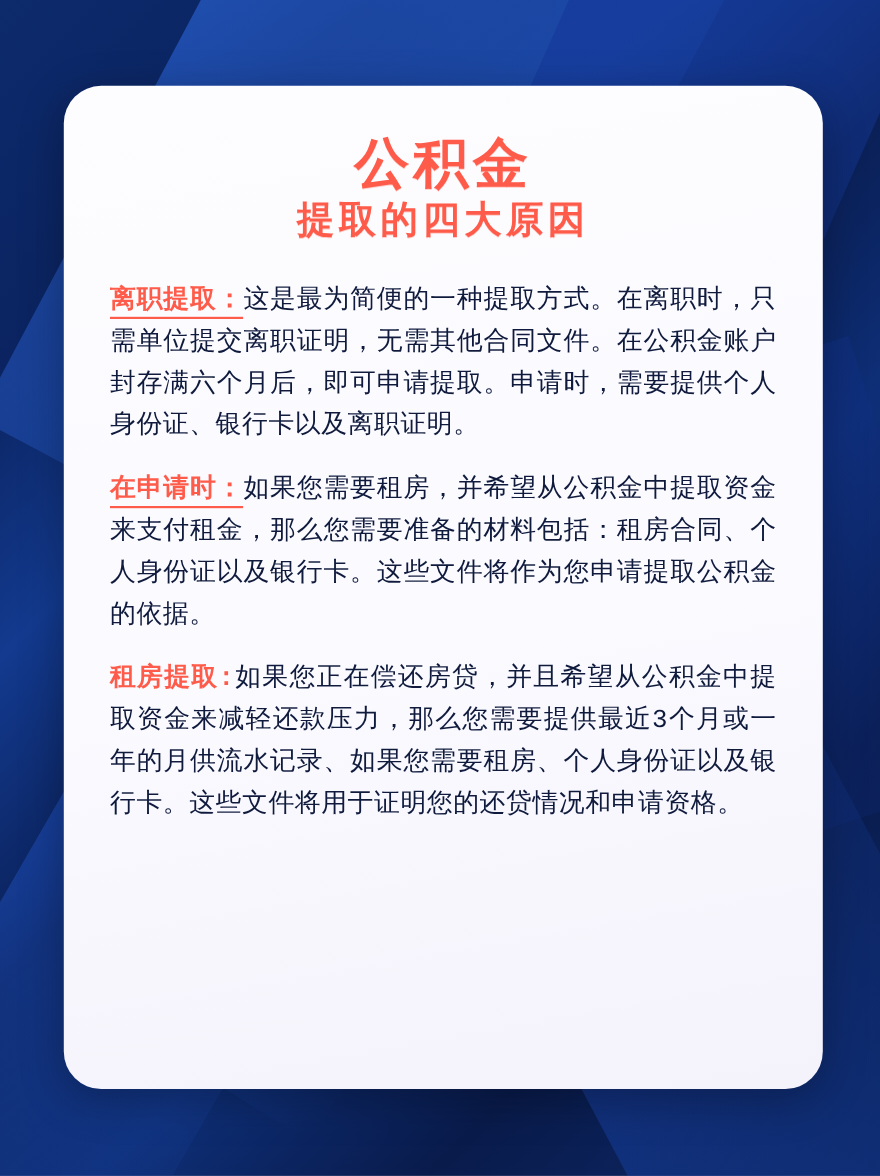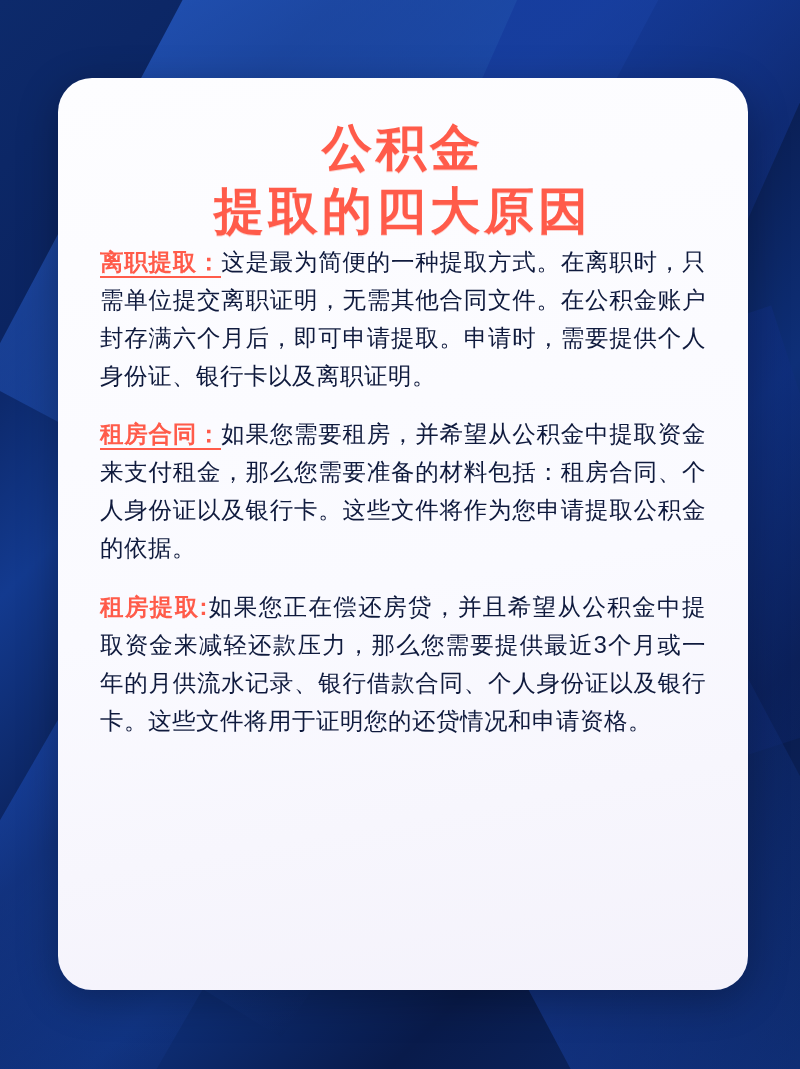--- a/index.html
+++ b/index.html
@@ -65,39 +65,39 @@
     left: 58px;
     top: 78px;
     width: 690px;
     height: 912px;
     background: linear-gradient(170deg, #fdfdff 0%, #fafaff 55%, #f4f2fb 100%);
     border-radius: 34px;
     box-shadow: 0 10px 40px rgba(0,0,0,0.28);
     padding: 40px 42px 30px 42px;
   }
 
-  .title-block { text-align: center; margin-bottom: 0; }
+  .title-block { text-align: center; margin-bottom: 32px; }
   .title-line1 {
     color: #ff5b4a;
     font-size: 50px;
     font-weight: bold;
     letter-spacing: 4px;
     line-height: 1.22;
     text-shadow: 0 1px 0 rgba(255,160,150,0.5);
   }
   .title-line2 {
     color: #ff5b4a;
-    font-size: 50px;
+    font-size: 34px;
     font-weight: bold;
     letter-spacing: 4px;
     line-height: 1.28;
     text-shadow: 0 1px 0 rgba(255,160,150,0.5);
   }
 
-  .section { margin-bottom: 20px; }
+  .section { margin-bottom: 20px; font-family: Liberation Mono, monospace; }
   .para {
     color: #0f1a3d;
     font-size: 23.5px;
     line-height: 1.62;
     text-align: justify;
     text-justify: inter-character;
     letter-spacing: 0.5px;
   }
   .label {
     color: #ff5b4a;
@@ -123,22 +123,22 @@
     <div class="title-block">
       <div class="title-line1">公积金</div>
       <div class="title-line2">提取的四大原因</div>
     </div>
 
     <div class="section">
       <p class="para"><span class="label">离职提取：</span><span>这是最为简便的一种提取方式。在离职时，只需单位提交离职证明，无需其他合同文件。在公积金账户封存满六个月后，即可申请提取。申请时，需要提供个人身份证、银行卡以及离职证明。</span></p>
     </div>
 
     <div class="section">
-      <p class="para"><span class="label">租房合同：</span><span>如果您需要租房，并希望从公积金中提取资金来支付租金，那么您需要准备的材料包括：租房合同、个人身份证以及银行卡。这些文件将作为您申请提取公积金的依据。</span></p>
+      <p class="para"><span class="label">在申请时：</span><span>如果您需要租房，并希望从公积金中提取资金来支付租金，那么您需要准备的材料包括：租房合同、个人身份证以及银行卡。这些文件将作为您申请提取公积金的依据。</span></p>
     </div>
 
 
     <div class="section">
-      <p class="para"><span class="label nounderline">租房提取:</span><span>如果您正在偿还房贷，并且希望从公积金中提取资金来减轻还款压力，那么您需要提供最近3个月或一年的月供流水记录、银行借款合同、个人身份证以及银行卡。这些文件将用于证明您的还贷情况和申请资格。</span></p>
+      <p class="para"><span class="label nounderline">租房提取:</span><span>如果您正在偿还房贷，并且希望从公积金中提取资金来减轻还款压力，那么您需要提供最近3个月或一年的月供流水记录、如果您需要租房、个人身份证以及银行卡。这些文件将用于证明您的还贷情况和申请资格。</span></p>
     </div>
 
   </div>
 </div>
 
 </body></html>

